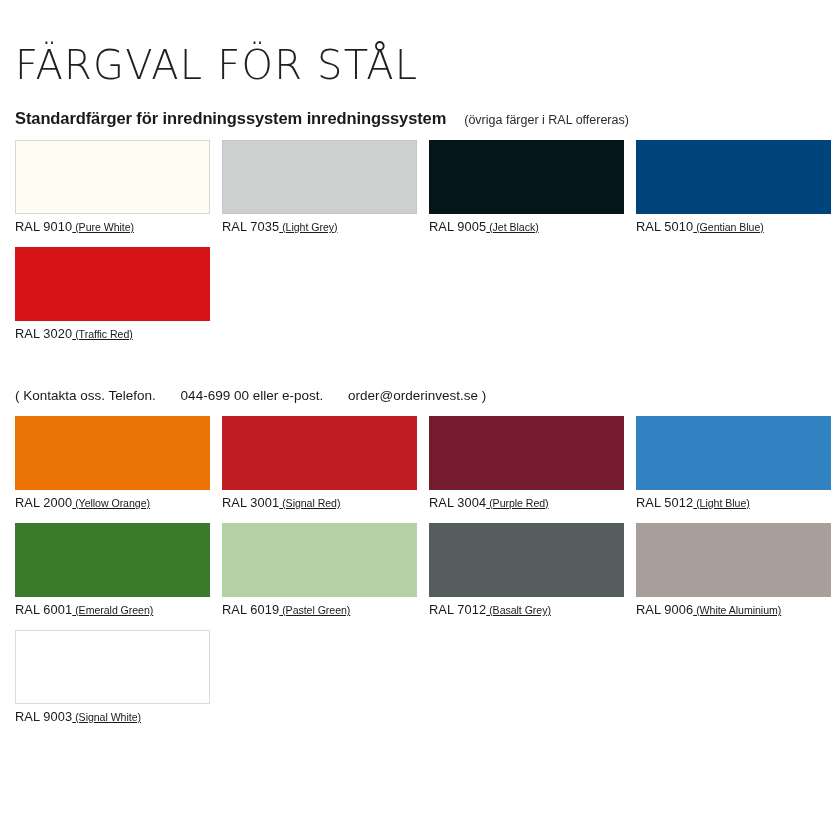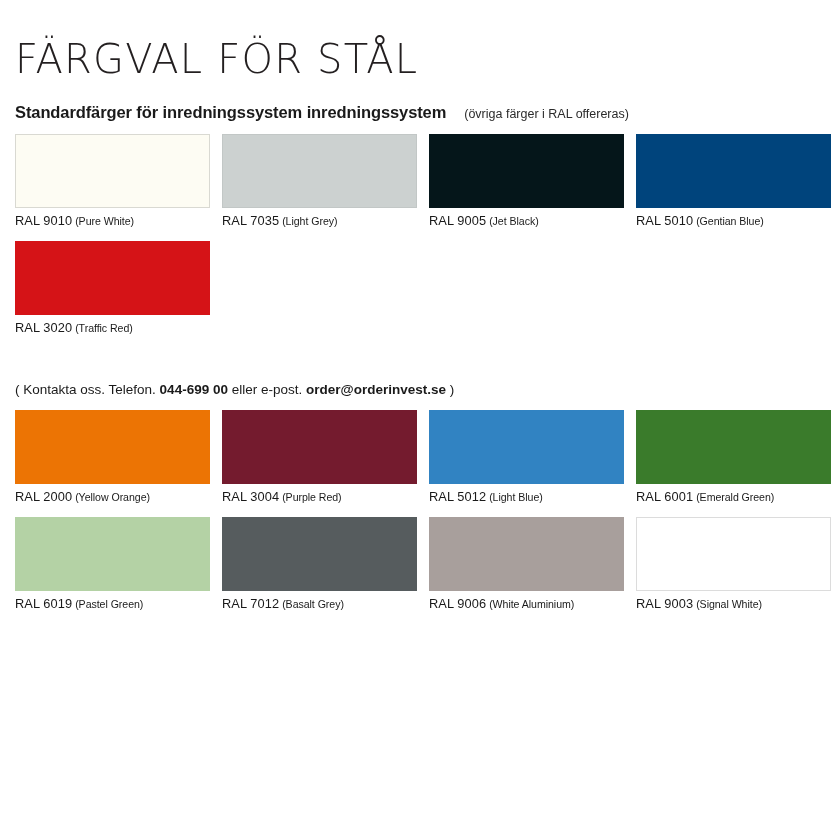--- a/index.html
+++ b/index.html
@@ -13,21 +13,21 @@
     font-family: "Liberation Sans", sans-serif;
     color: #1a1a1a;
     overflow: hidden;
     position: relative;
   }
   .page {
     position: relative;
     width: 840px;
     height: 616px;
     box-sizing: border-box;
-    padding: 2px 10px;
+    padding: 8px 10px;
   }
 
   
   .page-title {
     font-family: "DejaVu Sans", sans-serif;
     font-weight: 300;
     font-size: 40px;
     letter-spacing: 1.2px;
     color: #231f20;
     margin: 0;
@@ -58,21 +58,21 @@
     font-weight: normal;
     color: #2b2b2b;
     white-space: nowrap;
   }
   .section-contact {
     font-size: 13.5px;
     color: #1a1a1a;
     margin-top: 3px;
     white-space: nowrap;
   }
-  .section-contact b { font-weight: bold; }
+  .section-contact b { font-weight: normal; margin-left: 21px; }
 
   
   .swatch-grid {
     display: grid;
     grid-template-columns: repeat(4, 195px);
     column-gap: 12px;
     row-gap: 0px;
   }
   .swatch-cell {
     width: 195px;
@@ -91,20 +91,21 @@
     white-space: nowrap;
     line-height: 1.2;
   }
   .swatch-code {
     font-size: 12.8px;
     letter-spacing: 0.1px;
   }
   .swatch-name {
     font-size: 10.6px;
     letter-spacing: -0.05px;
+    text-decoration: underline;
   }
 
   #section-standard { margin-top: 22px; }
   #standard-grid { margin-top: 12px; }
   #section-offered { margin-top: 34px; }
   #offered-grid { margin-top: 13px; }
 </style>
 </head>
 <body>
 
@@ -148,20 +149,24 @@
       <span>eller e-post.</span>
       <b>order@orderinvest.se</b>
       <span>)</span>
     </div>
     <div class="swatch-grid" id="offered-grid">
         <div class="swatch-cell">
           <div class="swatch-chip" style="background: rgb(236, 116, 4); border-color: rgb(236, 116, 4);"></div>
           <div class="swatch-label"><span class="swatch-code">RAL 2000</span><span class="swatch-name"> (Yellow Orange)</span></div>
         </div>
         <div class="swatch-cell">
+          <div class="swatch-chip" style="background: rgb(190, 30, 33); border-color: rgb(190, 30, 33);"></div>
+          <div class="swatch-label"><span class="swatch-code">RAL 3001</span><span class="swatch-name"> (Signal Red)</span></div>
+        </div>
+        <div class="swatch-cell">
           <div class="swatch-chip" style="background: rgb(116, 27, 46); border-color: rgb(116, 27, 46);"></div>
           <div class="swatch-label"><span class="swatch-code">RAL 3004</span><span class="swatch-name"> (Purple Red)</span></div>
         </div>
         <div class="swatch-cell">
           <div class="swatch-chip" style="background: rgb(49, 131, 194); border-color: rgb(49, 131, 194);"></div>
           <div class="swatch-label"><span class="swatch-code">RAL 5012</span><span class="swatch-name"> (Light Blue)</span></div>
         </div>
         <div class="swatch-cell">
           <div class="swatch-chip" style="background: rgb(58, 123, 43); border-color: rgb(58, 123, 43);"></div>
           <div class="swatch-label"><span class="swatch-code">RAL 6001</span><span class="swatch-name"> (Emerald Green)</span></div>

